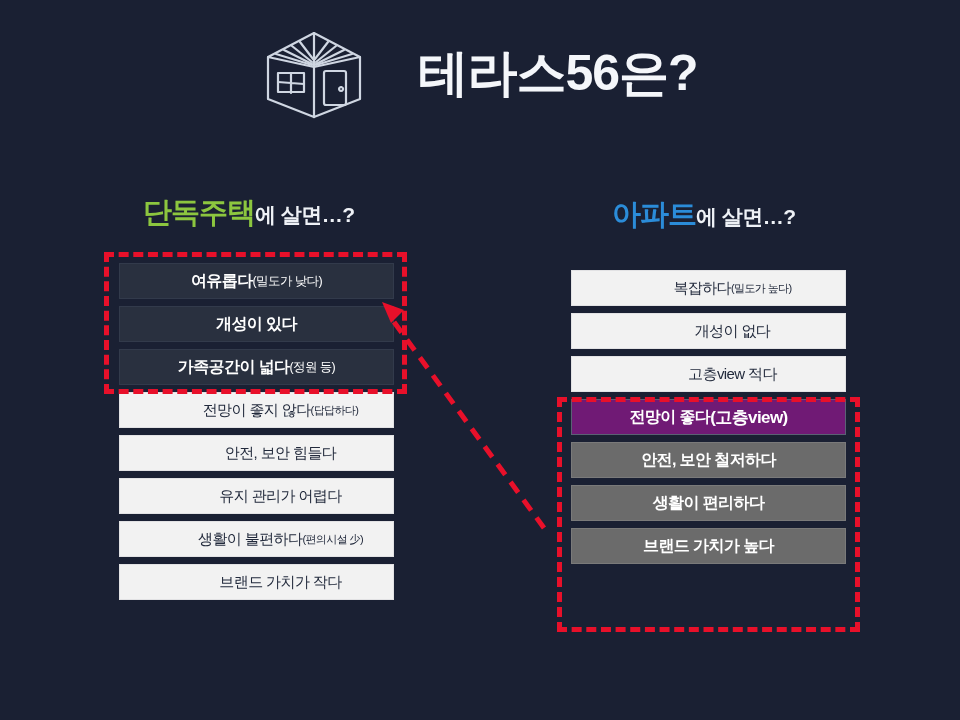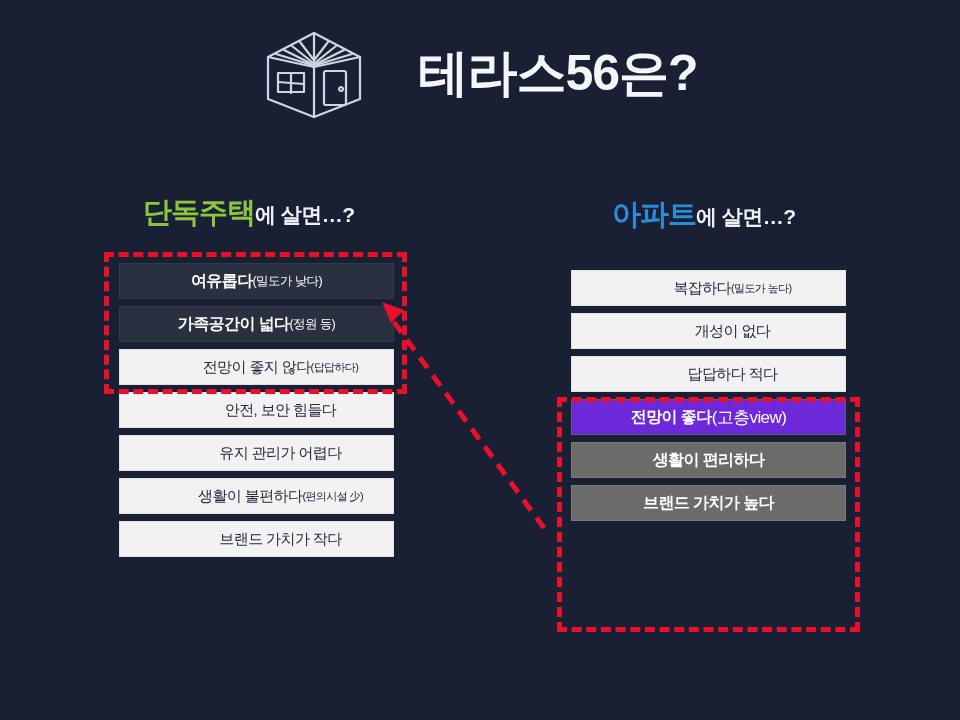--- a/index.html
+++ b/index.html
@@ -131,32 +131,32 @@
     font-size: 12.5px;
     color: #ffffff;
   }
 
   
   .row.gray {
     background: #6b6b6b;
     border: 1px solid #7a7a7a;
   }
   .row.gray.slate {
-    background: #6d28d9;
+    background: #701a75;
     border-color: #5a6174;
   }
   .row.gray .main {
     font-size: 16px;
     color: #ffffff;
   }
   .row.gray .sub {
     font-size: 12.5px;
     color: #ffffff;
   }
-  .row .sub.big { font-size: 17px; }
+  .row .sub.big { font-size: 17px; font-weight: bold; }
 
   
   .highlight-frame {
     position: absolute;
     border: 5px dashed #e8102a;
     box-sizing: border-box;
     pointer-events: none;
   }
   #highlight-left  { left: 104px; top: 252px; width: 303px; height: 142px; }
   #highlight-right { left: 557px; top: 397px; width: 303px; height: 235px; }
@@ -208,20 +208,23 @@
   <div class="col-header" id="header-right">
     <span class="accent accent-blue">아파트</span><span class="rest">에 살면…?</span>
   </div>
 
   <div class="column" id="column-left">
       <div class="row dark">
         <span class="main">여유롭다</span>
         <span class="sub"> (밀도가 낮다)</span>
       </div>
       <div class="row dark">
+        <span class="main">개성이 있다</span>
+      </div>
+      <div class="row dark">
         <span class="main">가족공간이 넓다</span>
         <span class="sub">(정원 등)</span>
       </div>
       <div class="row light">
         <span class="main">전망이 좋지 않다</span>
         <span class="sub">(답답하다)</span>
       </div>
       <div class="row light">
         <span class="main">안전, 보안 힘들다</span>
       </div>
@@ -239,25 +242,28 @@
 
   <div class="column" id="column-right">
       <div class="row light">
         <span class="main">복잡하다</span>
         <span class="sub">(밀도가 높다)</span>
       </div>
       <div class="row light">
         <span class="main">개성이 없다</span>
       </div>
       <div class="row light">
-        <span class="main">답답하다 적다</span>
+        <span class="main">고층view 적다</span>
       </div>
       <div class="row gray slate">
         <span class="main">전망이 좋다</span>
         <span class="sub big">(고층view)</span>
+      </div>
+      <div class="row gray">
+        <span class="main">안전, 보안 철저하다</span>
       </div>
       <div class="row gray">
         <span class="main">생활이 편리하다</span>
       </div>
       <div class="row gray">
         <span class="main">브랜드 가치가 높다</span>
       </div>
     </div>
 
   <div class="highlight-frame" id="highlight-left"></div>

